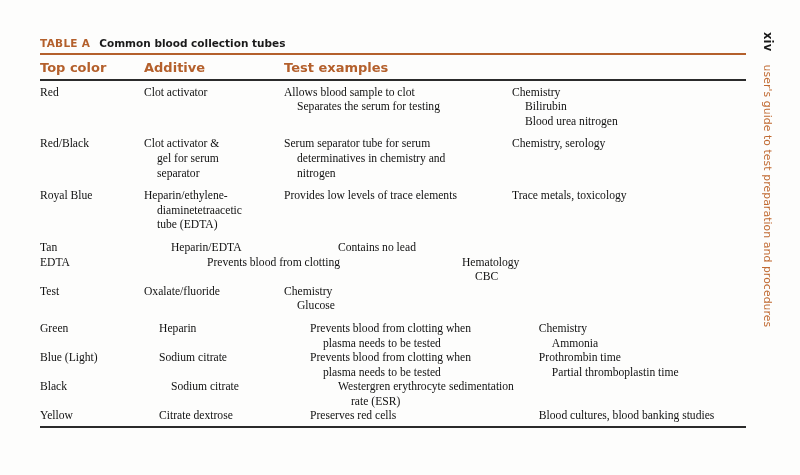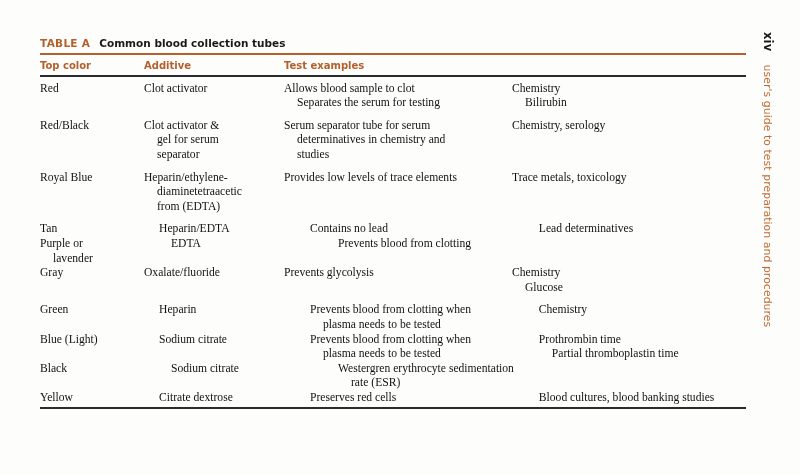--- a/index.html
+++ b/index.html
@@ -66,21 +66,21 @@
     height: 1.6px;
     background: #2b2b2b;
     width: 100%;
     margin-top: 2px;
   }
 
   
   .thead {
     display: flex;
     font-family: "DejaVu Sans", sans-serif;
-    font-size: 10px;
+    font-size: 13px;
     color: #b4602c;
     font-weight: bold;
     padding: 5px 0 4px 0;
   }
 
   
   .tbody {
     padding-top: 5px;
   }
   .row {
@@ -175,116 +175,112 @@
         <div class="cell c-additive">
             <span class="ln">Clot activator</span>
           </div>
         <div class="cell c-purpose">
             <span class="ln">Allows blood sample to clot</span>
             <span class="ln cont">Separates the serum for testing</span>
           </div>
         <div class="cell c-tests">
             <span class="ln">Chemistry</span>
             <span class="ln cont">Bilirubin</span>
+            <span class="ln cont">Blood urea nitrogen</span>
           </div>
       </div>
 
       <div class="row">
         <div class="cell c-color">
             <span class="ln">Red/Black</span>
           </div>
         <div class="cell c-additive">
             <span class="ln">Clot activator &amp;</span>
             <span class="ln cont">gel for serum</span>
             <span class="ln cont">separator</span>
           </div>
         <div class="cell c-purpose">
             <span class="ln">Serum separator tube for serum</span>
             <span class="ln cont">determinatives in chemistry and</span>
-            <span class="ln cont">studies</span>
+            <span class="ln cont">nitrogen</span>
           </div>
         <div class="cell c-tests">
             <span class="ln">Chemistry, serology</span>
           </div>
       </div>
 
       <div class="row">
         <div class="cell c-color">
             <span class="ln">Royal Blue</span>
           </div>
         <div class="cell c-additive">
             <span class="ln">Heparin/ethylene-</span>
             <span class="ln cont">diaminetetraacetic</span>
-            <span class="ln cont">from (EDTA)</span>
+            <span class="ln cont">tube (EDTA)</span>
           </div>
         <div class="cell c-purpose">
             <span class="ln">Provides low levels of trace elements</span>
           </div>
         <div class="cell c-tests">
             <span class="ln">Trace metals, toxicology</span>
           </div>
       </div>
 
       <div class="row tight">
         <div class="cell c-color">
             <span class="ln">Tan</span>
           </div>
         <div class="cell c-additive">
             <span class="ln">Heparin/EDTA</span>
           </div>
         <div class="cell c-purpose">
             <span class="ln">Contains no lead</span>
           </div>
-        <div class="cell c-tests">
-            <span class="ln">Lead determinatives</span>
-          </div>
-      </div>
-
-      <div class="row tight">
-        <div class="cell c-color">
-            <span class="ln">Purple or</span>
-            <span class="ln cont">lavender</span>
-          </div>
+      </div>
+
+      <div class="row tight">
         <div class="cell c-additive">
             <span class="ln">EDTA</span>
           </div>
         <div class="cell c-purpose">
             <span class="ln">Prevents blood from clotting</span>
           </div>
+        <div class="cell c-tests">
+            <span class="ln">Hematology</span>
+            <span class="ln cont">CBC</span>
+          </div>
       </div>
 
       <div class="row">
         <div class="cell c-color">
-            <span class="ln">Gray</span>
+            <span class="ln">Test</span>
           </div>
         <div class="cell c-additive">
             <span class="ln">Oxalate/fluoride</span>
-          </div>
-        <div class="cell c-purpose">
-            <span class="ln">Prevents glycolysis</span>
           </div>
         <div class="cell c-tests">
             <span class="ln">Chemistry</span>
             <span class="ln cont">Glucose</span>
           </div>
       </div>
 
       <div class="row tight">
         <div class="cell c-color">
             <span class="ln">Green</span>
           </div>
         <div class="cell c-additive">
             <span class="ln">Heparin</span>
           </div>
         <div class="cell c-purpose">
             <span class="ln">Prevents blood from clotting when</span>
             <span class="ln cont">plasma needs to be tested</span>
           </div>
         <div class="cell c-tests">
             <span class="ln">Chemistry</span>
+            <span class="ln cont">Ammonia</span>
           </div>
       </div>
 
       <div class="row tight">
         <div class="cell c-color">
             <span class="ln">Blue (Light)</span>
           </div>
         <div class="cell c-additive">
             <span class="ln">Sodium citrate</span>
           </div>

